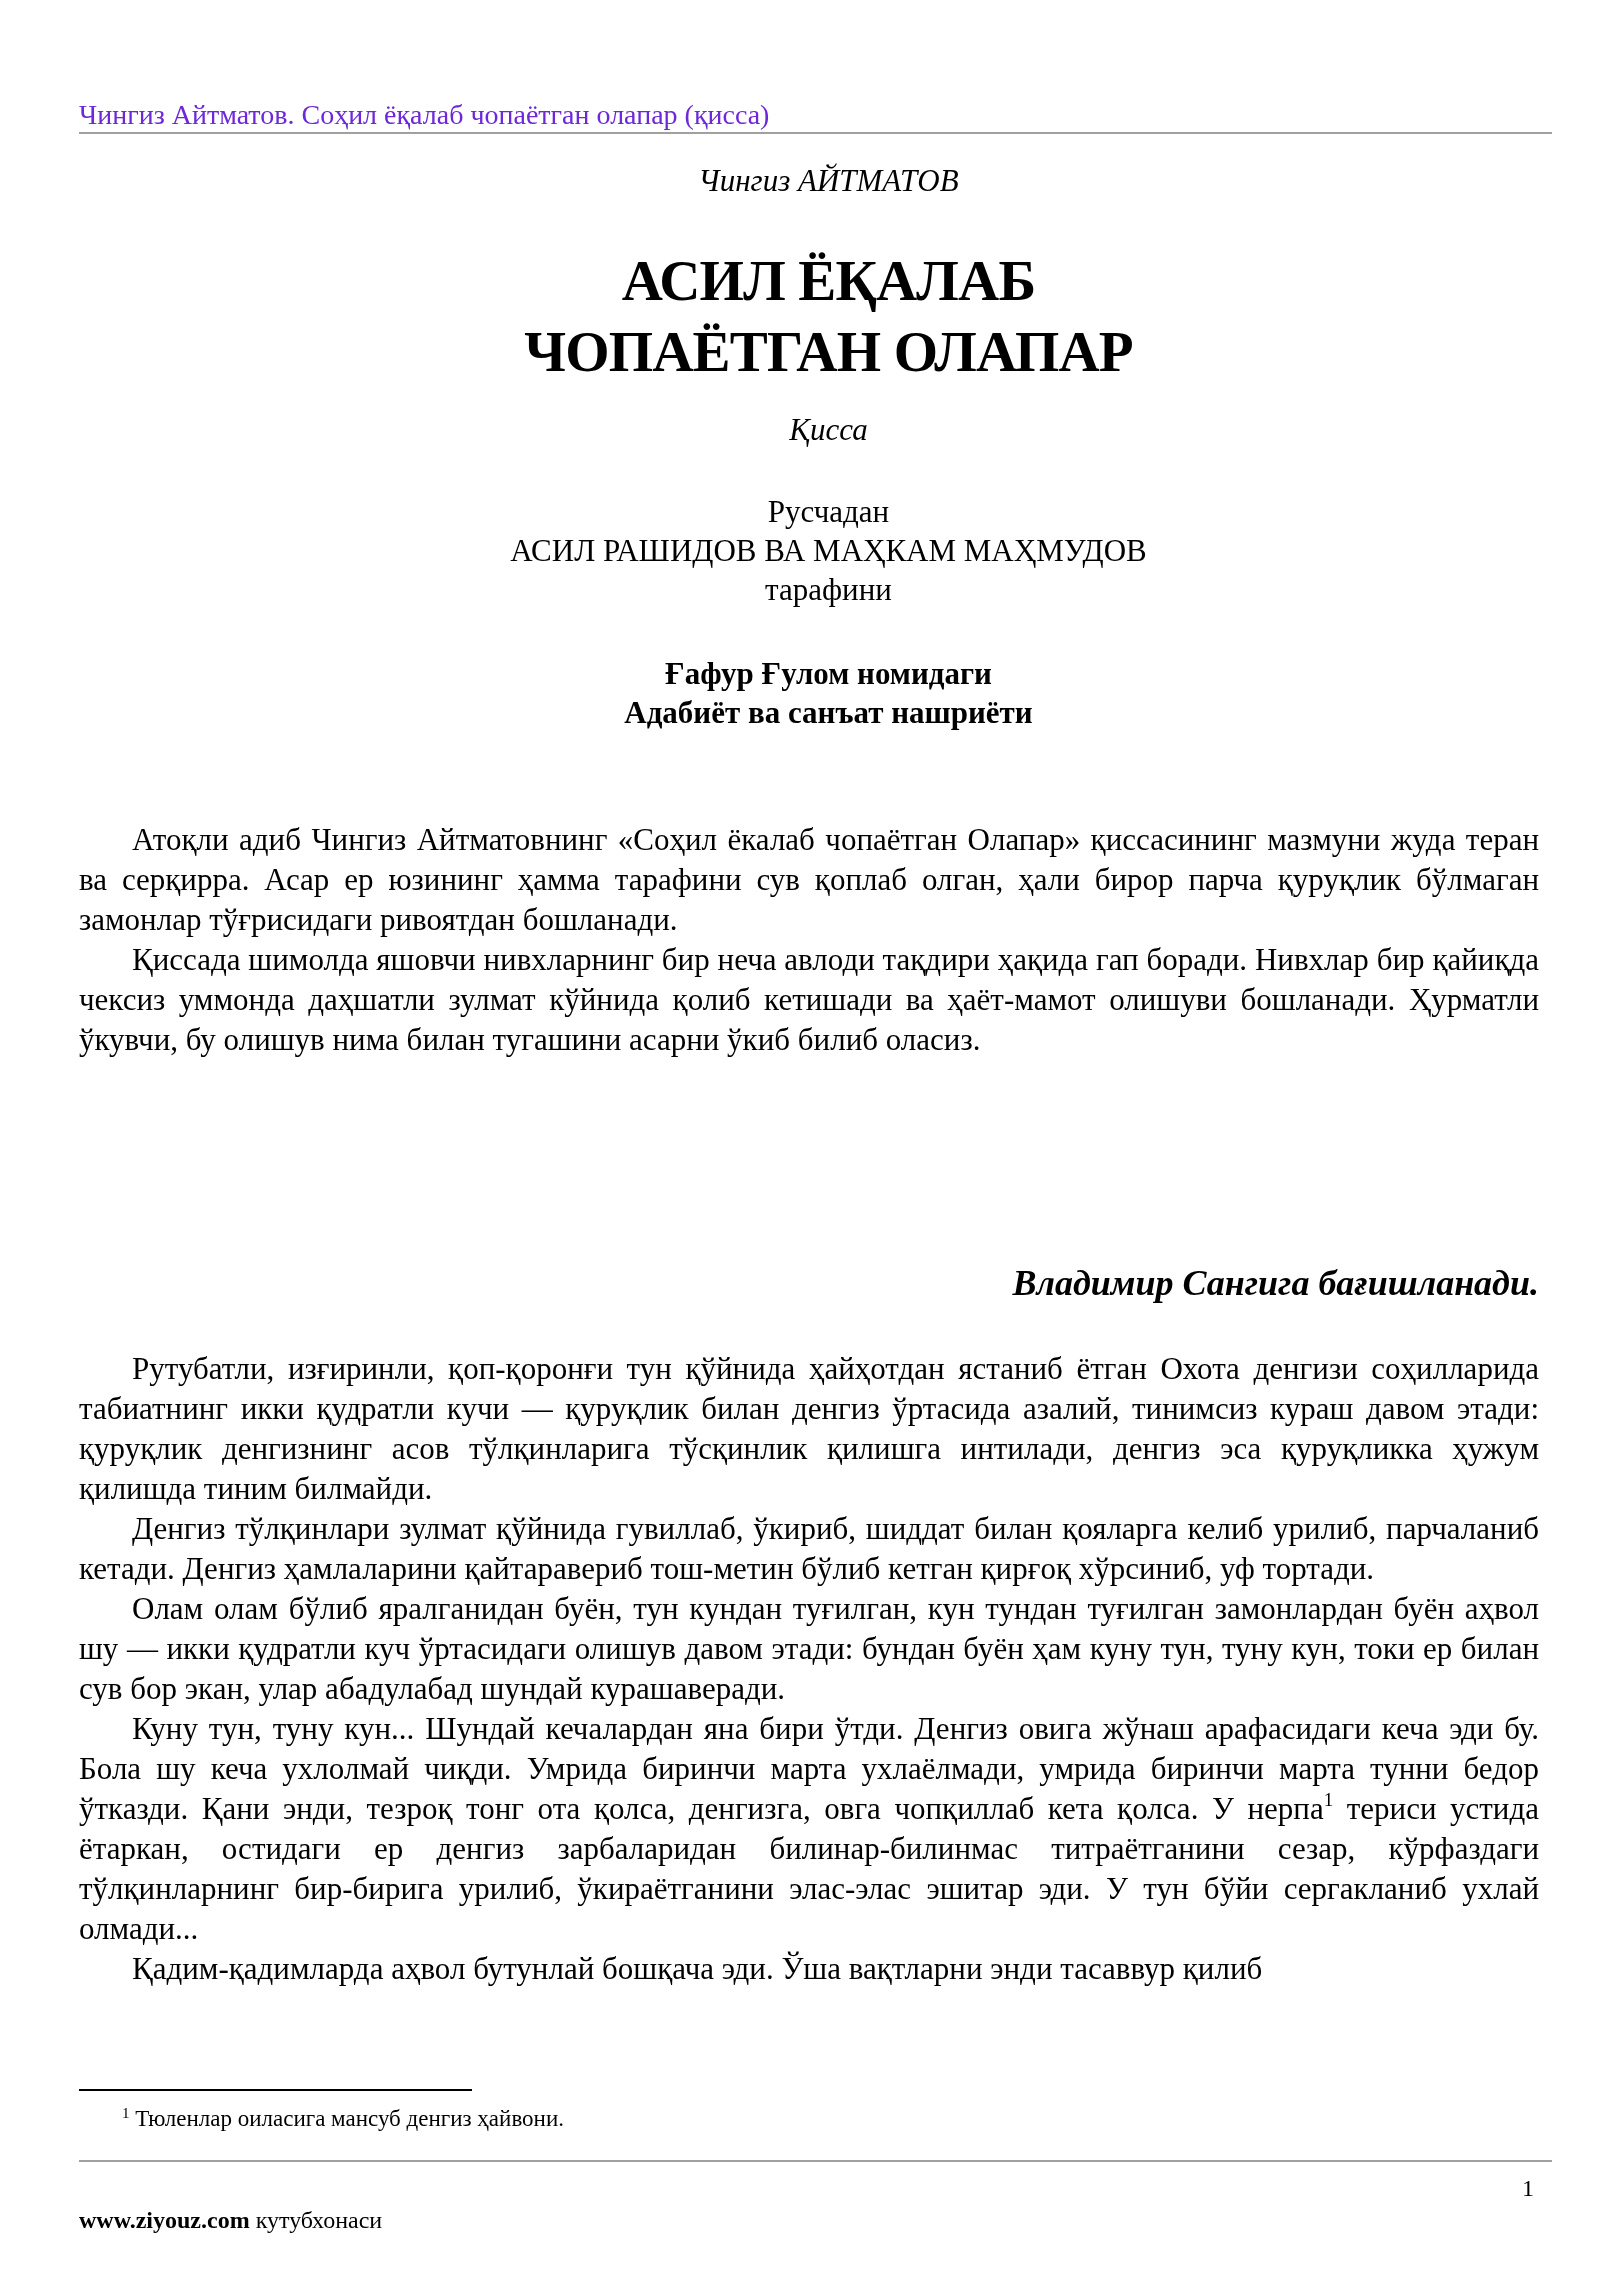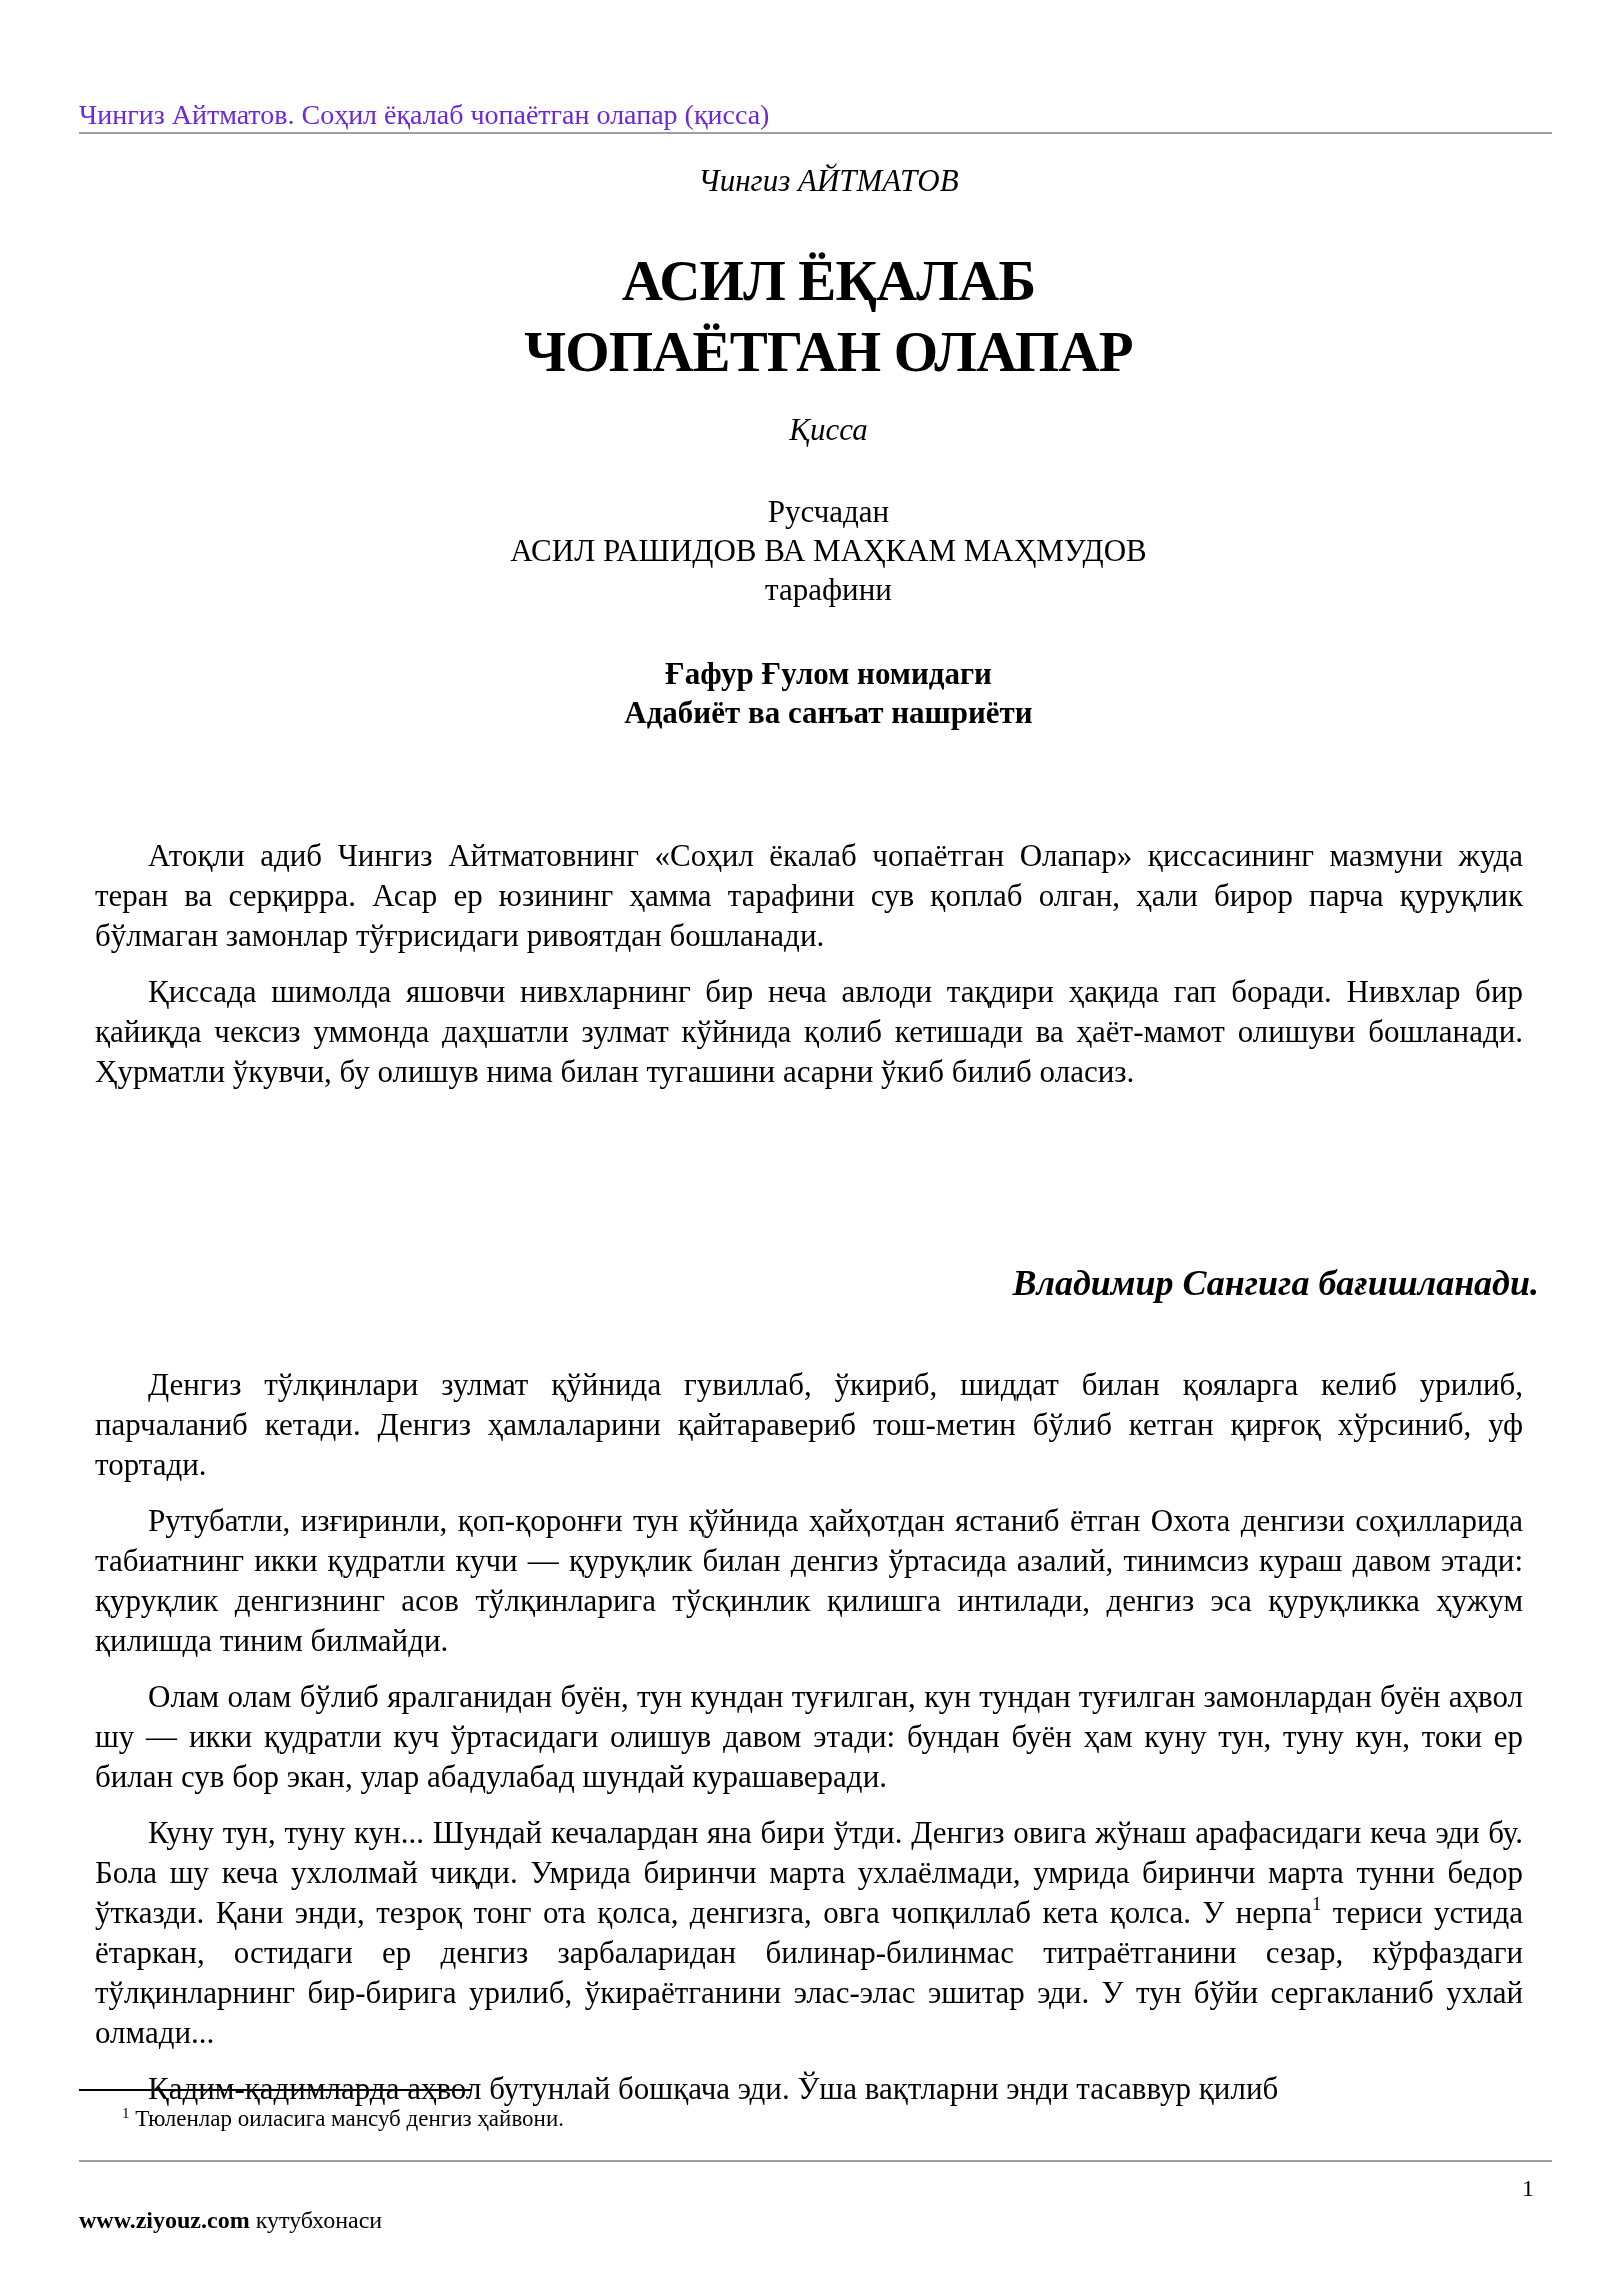--- a/index.html
+++ b/index.html
@@ -21,21 +21,21 @@
     top: 245px; font-size: 57px; font-weight: bold; line-height: 71px;
     letter-spacing: -0.8px;
   }
   .genre { top: 412px; font-size: 31px; font-style: italic; }
   .trans { top: 492px; font-size: 31px; line-height: 39px; }
   .publisher { top: 654px; font-size: 31px; font-weight: bold; line-height: 39px; }
   .body-block {
     position: absolute; left: 79px; width: 1460px;
     font-size: 31px; line-height: 40px; text-align: justify;
   }
-  .body-block p { margin: 16px; text-indent: 53px; }
+  .body-block p { margin: 0; text-indent: 53px; }
   .intro { top: 820px; }
   .dedication {
     position: absolute; right: 84px; top: 1262px;
     font-size: 36px; font-style: italic; font-weight: bold;
   }
   .story { top: 1349px; }
   sup.fn { font-size: 19px; line-height: 0; vertical-align: 12.6px; }
   .fn-rule {
     position: absolute; left: 79px; top: 2089px; width: 393px; height: 1.6px;
     background: #000;
@@ -83,22 +83,22 @@
 </div>
 
 <div class="body-block intro">
   <p>Атоқли адиб Чингиз Айтматовнинг «Соҳил ёкалаб чопаётган Олапар» қиссасининг мазмуни жуда теран ва серқирра. Асар ер юзининг ҳамма тарафини сув қоплаб олган, ҳали бирор парча қуруқлик бўлмаган замонлар тўғрисидаги ривоятдан бошланади.</p>
   <p>Қиссада шимолда яшовчи нивхларнинг бир неча авлоди тақдири ҳақида гап боради. Нивхлар бир қайиқда чексиз уммонда даҳшатли зулмат кўйнида қолиб кетишади ва ҳаёт-мамот олишуви бошланади. Ҳурматли ўкувчи, бу олишув нима билан тугашини асарни ўкиб билиб оласиз.</p>
 </div>
 
 <div class="dedication">Владимир Сангига бағишланади.</div>
 
 <div class="body-block story">
+  <p>Рутубатли, изғиринли, қоп-қоронғи тун қўйнида ҳайҳотдан ястаниб ётган Охота денгизи соҳилларида табиатнинг икки қудратли кучи — қуруқлик билан денгиз ўртасида азалий, тинимсиз кураш давом этади: қуруқлик денгизнинг асов тўлқинларига тўсқинлик қилишга интилади, денгиз эса қуруқликка ҳужум қилишда тиним билмайди.</p>
   <p>Денгиз тўлқинлари зулмат қўйнида гувиллаб, ўкириб, шиддат билан қояларга келиб урилиб, парчаланиб кетади. Денгиз ҳамлаларини қайтаравериб тош-метин бўлиб кетган қирғоқ хўрсиниб, уф тортади.</p>
-  <p>Рутубатли, изғиринли, қоп-қоронғи тун қўйнида ҳайҳотдан ястаниб ётган Охота денгизи соҳилларида табиатнинг икки қудратли кучи — қуруқлик билан денгиз ўртасида азалий, тинимсиз кураш давом этади: қуруқлик денгизнинг асов тўлқинларига тўсқинлик қилишга интилади, денгиз эса қуруқликка ҳужум қилишда тиним билмайди.</p>
   <p>Олам олам бўлиб яралганидан буён, тун кундан туғилган, кун тундан туғилган замонлардан буён аҳвол шу — икки қудратли куч ўртасидаги олишув давом этади: бундан буён ҳам куну тун, туну кун, токи ер билан сув бор экан, улар абадулабад шундай курашаверади.</p>
   <p><span>Куну тун, туну кун... Шундай кечалардан яна бири ўтди. Денгиз овига жўнаш арафасидаги кеча эди бу. Бола шу кеча ухлолмай чиқди. Умрида биринчи марта ухлаёлмади, умрида биринчи марта тунни бедор ўтказди. Қани энди, тезроқ тонг ота қолса, денгизга, овга чопқиллаб кета қолса. У нерпа</span><sup class="fn">1</sup><span> териси устида ётаркан, остидаги ер денгиз зарбаларидан билинар-билинмас титраётганини сезар, кўрфаздаги тўлқинларнинг бир-бирига урилиб, ўкираётганини элас-элас эшитар эди. У тун бўйи сергакланиб ухлай олмади...</span></p>
   <p>Қадим-қадимларда аҳвол бутунлай бошқача эди. Ўша вақтларни энди тасаввур қилиб</p>
 </div>
 
 <div class="fn-rule"></div>
 <div class="footnote"><sup>1</sup> <span>Тюленлар оиласига мансуб денгиз ҳайвони.</span></div>
 
 <div class="footer-rule"></div>
 <div class="footer-left"><b>www.ziyouz.com</b> <span>кутубхонаси</span></div>

